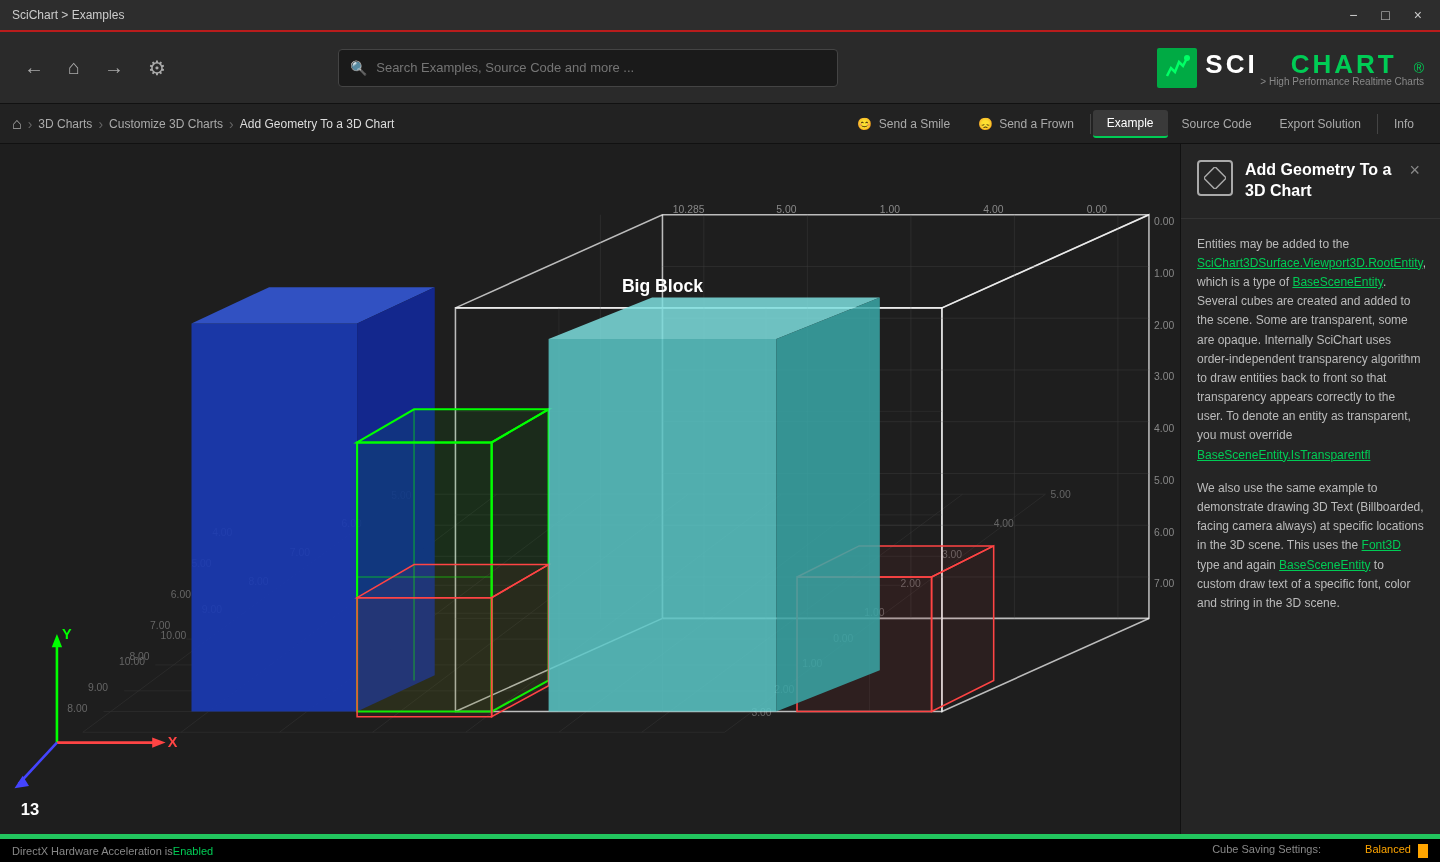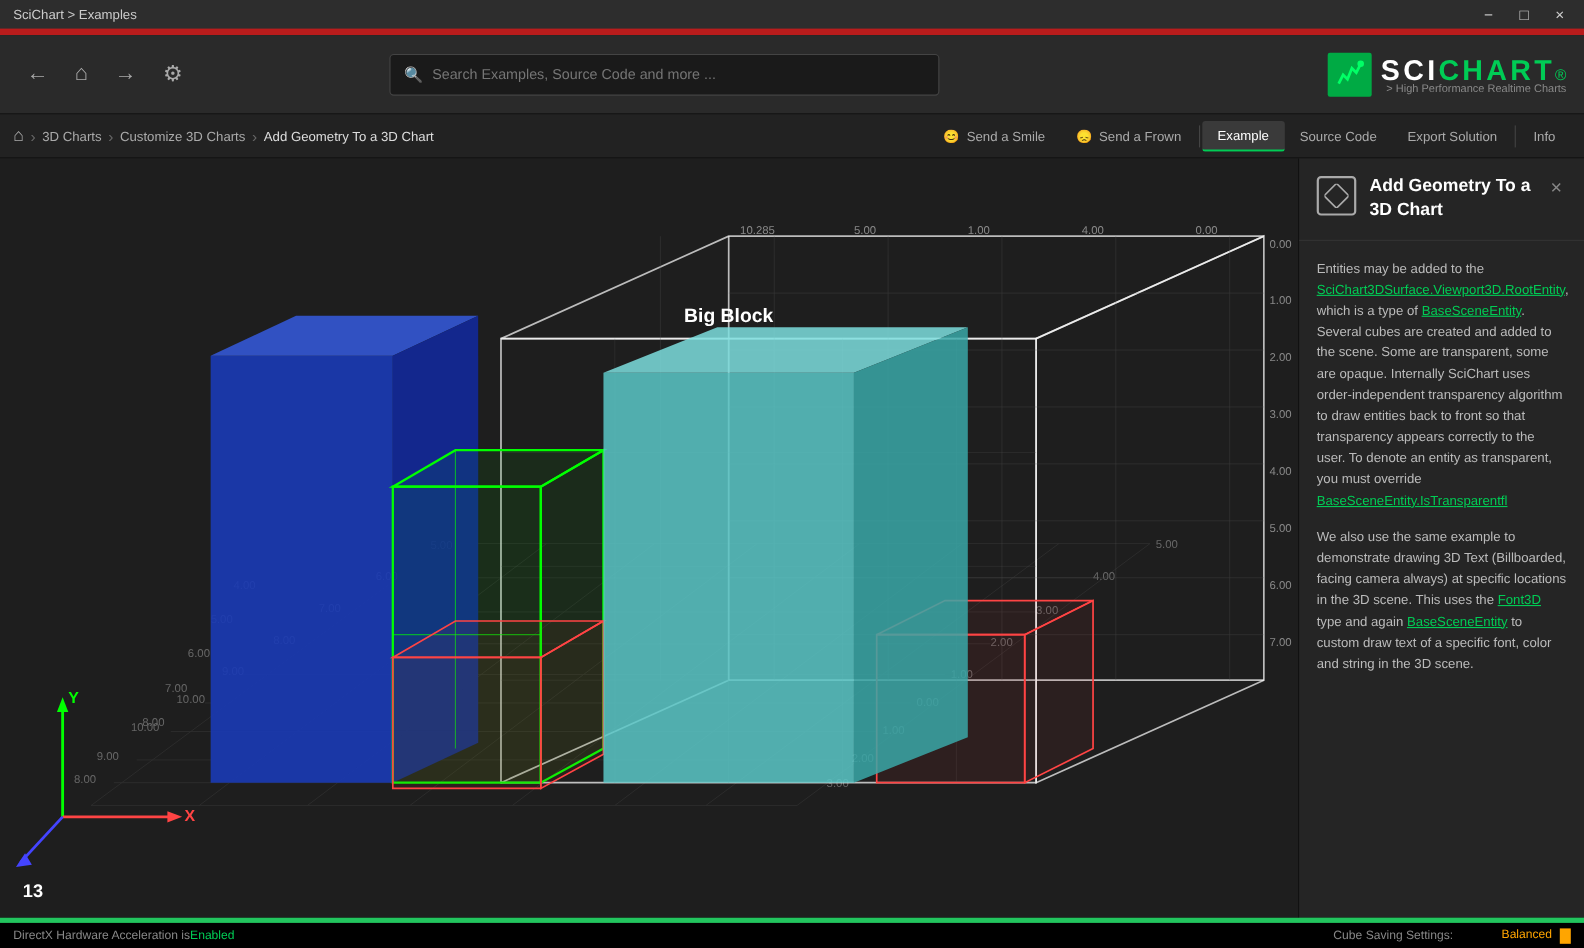--- a/index.html
+++ b/index.html
@@ -7,21 +7,21 @@
 
     
     .title-bar {
       background: #2d2d2d;
       height: 32px;
       display: flex;
       align-items: center;
       padding: 0 12px;
       font-size: 12px;
       color: #ccc;
-      border-bottom: 6px solid #b91c1c;
+      border-bottom: 2px solid #b91c1c;
     }
     .title-bar-title { flex: 1; }
     .title-bar-controls { display: flex; gap: 12px; }
     .title-bar-btn { background: none; border: none; color: #ccc; cursor: pointer; font-size: 14px; padding: 2px 6px; }
 
     
     .toolbar {
       background: #2a2a2a;
       height: 72px;
       display: flex;
@@ -237,23 +237,23 @@
 
   <div class="logo-area">
     <div class="logo-img">
       <div class="logo-chart-icon">
         <svg width="28" height="28" viewBox="0 0 28 28">
           <polyline points="4,22 8,14 12,18 16,8 20,12 24,4" stroke="#00ff66" stroke-width="2.5" fill="none"></polyline>
           <circle cx="24" cy="4" r="3" fill="#00ff66"></circle>
         </svg>
       </div>
       <div>
-        <div style="display:flex;align-items:baseline;gap:0">
+        <div style="display:flex;align-items:baseline;gap:17px">
           <span style="font-size:26px;font-weight:900;color:#fff;letter-spacing:3px;">SCI</span>
-            <span style="font-size:26px;font-weight:900;color:#00cc55;letter-spacing:3px;">CHART</span>
+            <span style="font-size:26px;font-weight:900;color:#00cc55;letter-spacing:3px;margin-left:16px;">CHART</span>
             <span style="font-size:14px;color:#00cc55;vertical-align:super;">®</span>
         </div>
         <span class="logo-sub">&gt; High Performance Realtime Charts</span>
       </div>
     </div>
   </div>
 </div>
 
 <div class="breadcrumb">
   <span class="breadcrumb-home breadcrumb-item">⌂</span>

